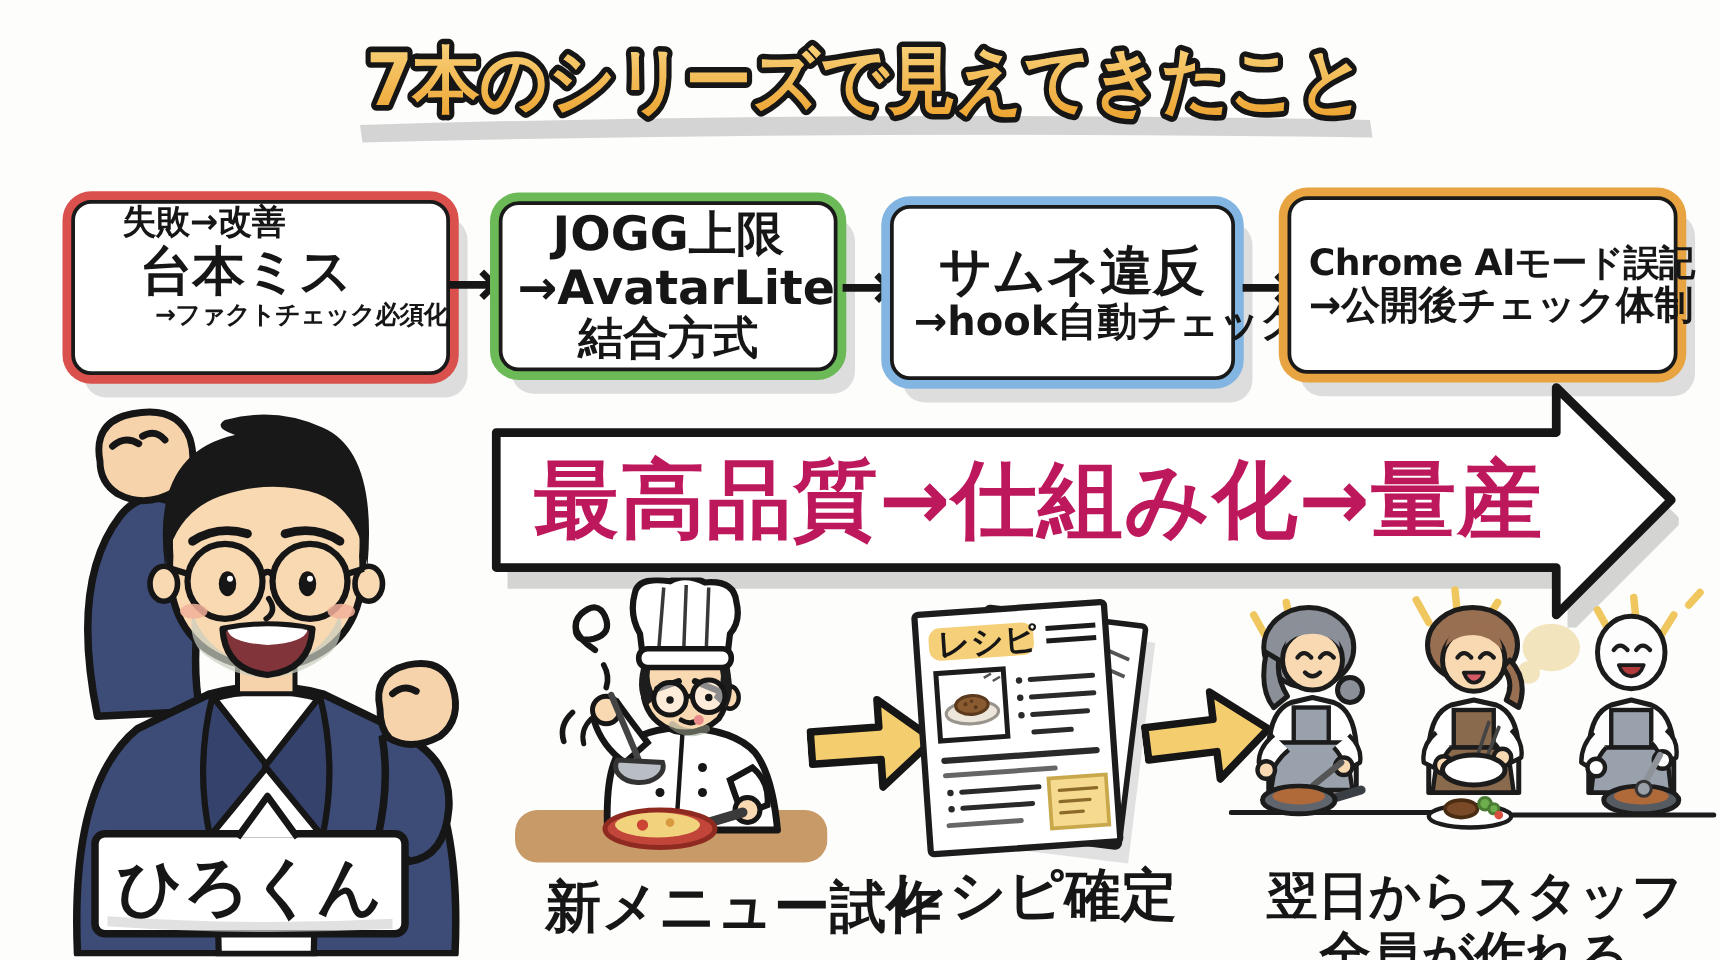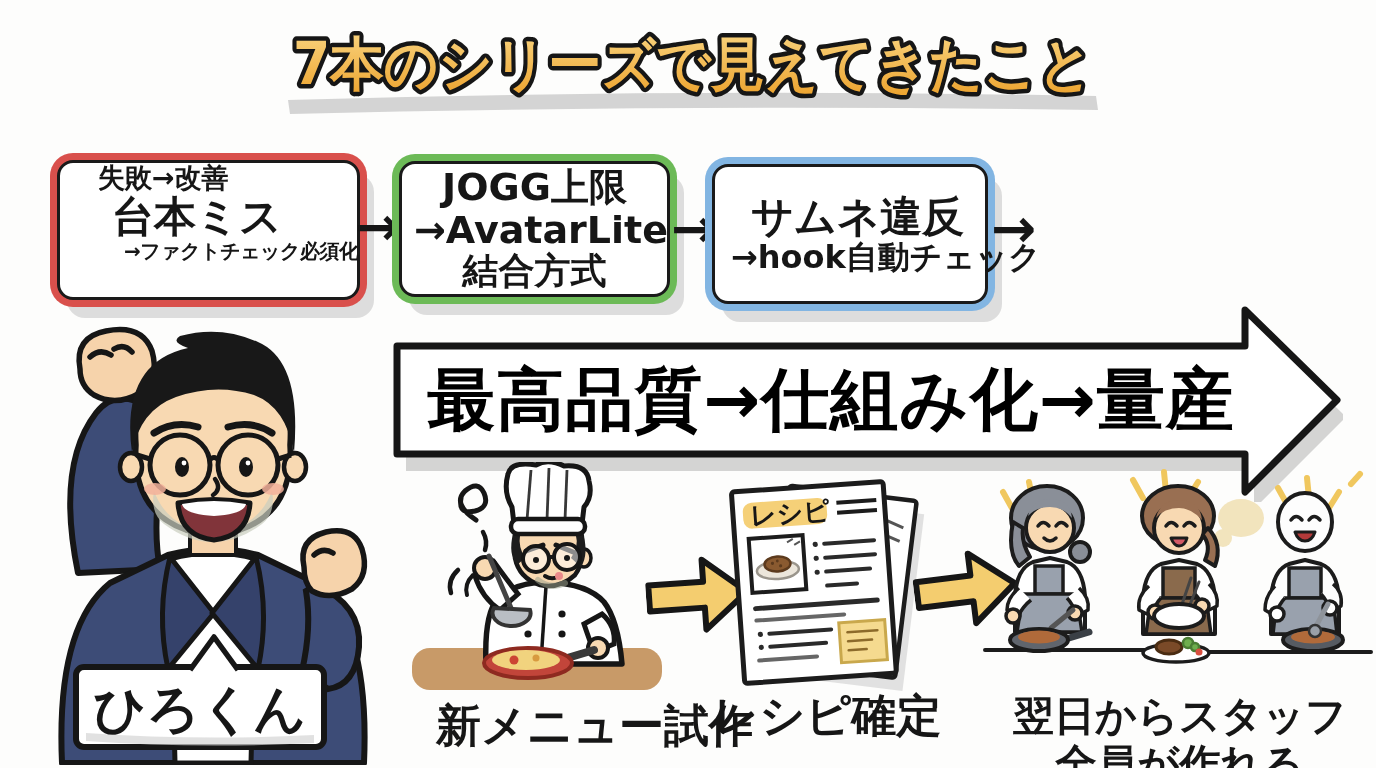--- a/index.html
+++ b/index.html
@@ -29,21 +29,21 @@
   .box-blue .l1{font-size:42px;padding-left:24px;}
   .box-blue .l2{font-size:32px;padding-left:4px;}
   .box-orange .l1{font-size:29px;padding-left:2px;letter-spacing:-0.5px;}
   .box-orange .l2{font-size:31px;padding-left:2px;}
   .mini-arrow{
     position:absolute;font-size:54px;font-weight:900;color:#161616;line-height:1;
   }
   .banner-text{
     position:absolute;left:405px;top:348px;width:852px;height:104px;
     display:flex;align-items:center;justify-content:center;
-    font-size:68px;font-weight:900;letter-spacing:1px;white-space:nowrap;color:#000000;
+    font-size:68px;font-weight:900;letter-spacing:1px;white-space:nowrap;color:#be185d;
   }
   .flow-label{
     position:absolute;text-align:center;font-weight:800;color:#161616;line-height:1.16;
   }
   .flow-label .ln{display:block;}
   .label-1{left:400px;top:700px;width:390px;font-size:45px;}
   .label-2{left:705px;top:690px;width:245px;font-size:45px;text-align:center;}
   .label-3{left:983px;top:652px;width:394px;font-size:41px;margin-top:41px;}
 </style>
 </head>
@@ -78,20 +78,24 @@
 
   <div class="mini-arrow" style="left:671px;top:202px">→</div>
 
   <div class="lesson-box box-blue" style="left: 712px; top: 164px; width: 276px; height: 140px; --ring: #82b5e2;">
     <span class="ln l1">サムネ違反</span>
     <span class="ln l2">→hook自動チェック</span>
   </div>
 
   <div class="mini-arrow" style="left:991px;top:202px">→</div>
 
+  <div class="lesson-box box-orange" style="left: 1030px; top: 157px; width: 312px; height: 142px; --ring: #e7a440;">
+    <span class="ln l1">Chrome AIモード誤記</span>
+    <span class="ln l2">→公開後チェック体制</span>
+  </div>
 
   <svg class="abs" style="left:393px;top:302px" width="950" height="200" viewBox="0 0 950 200">
     <g transform="translate(9,17)">
       <polygon points="4,44 852,44 852,8 944,98 852,190 852,152 4,152" fill="#c6c6c6" opacity="0.75"></polygon>
     </g>
     <polygon points="4,44 852,44 852,8 944,98 852,190 852,152 4,152" fill="#ffffff" stroke="#161616" stroke-width="7" stroke-linejoin="round"></polygon>
   </svg>
   <div class="banner-text">最高品質→仕組み化→量産</div>
 
   <svg class="abs" style="left:18px;top:315px" width="375" height="450" viewBox="0 0 375 450">

